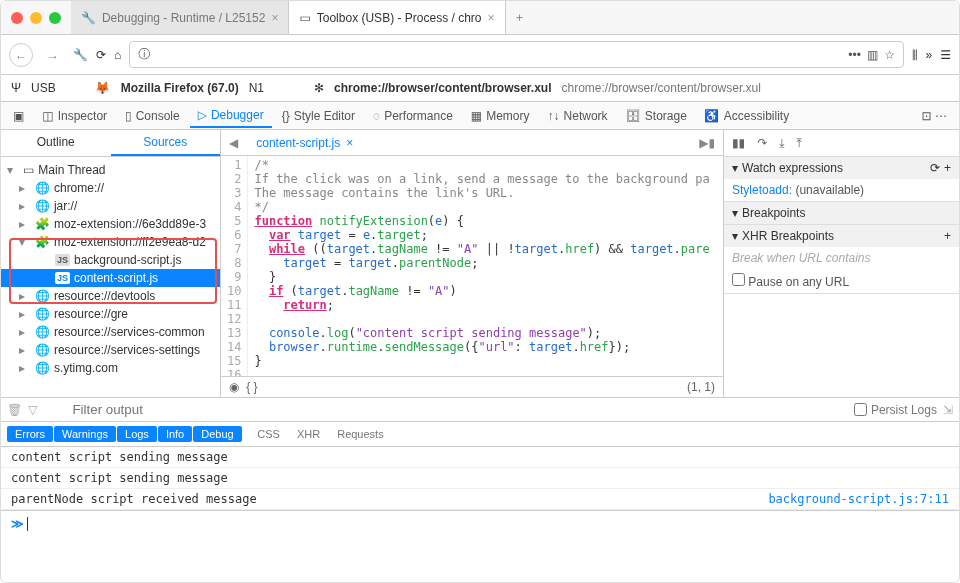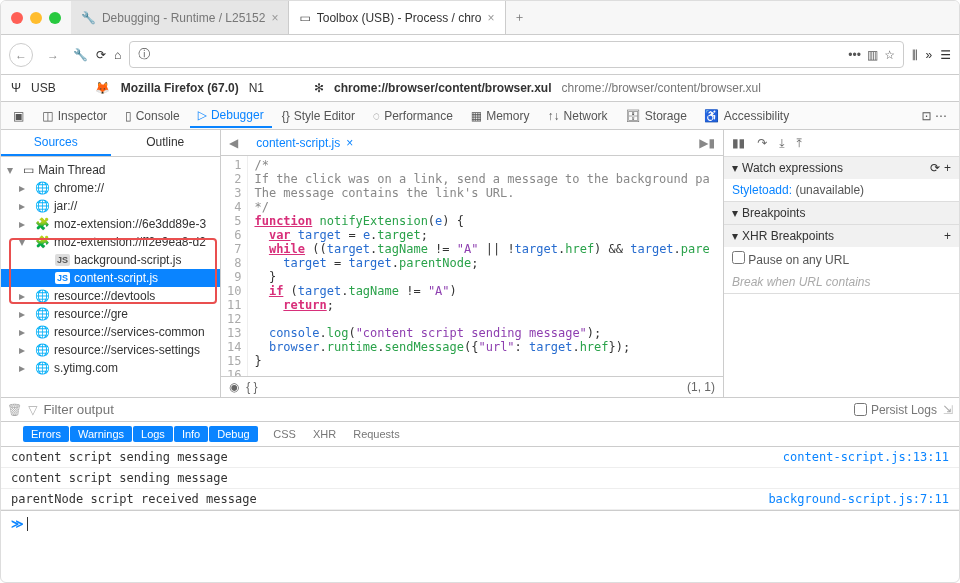--- a/index.html
+++ b/index.html
@@ -39,22 +39,22 @@
 .gutter { background:#fff; color:#aaa; text-align:right; padding: 2px 6px; border-right:1px solid #eee; }
 .codebody { padding:2px 6px; white-space:pre; }
 .kw { color:#d82f7a; font-weight:600;text-decoration:underline; } .str { color:#8e3fb0; } .prop { color:#2aa24a; } .var { color:#276ccf; }
 .editor-status { border-top:1px solid #ccc; display:flex; align-items:center; padding:3px 8px; color:#666; }
 .rpanel { width:235px; overflow:auto; }
 .sect { border-bottom:1px solid #ddd; }
 .sect-head { background:#f1f1f1; padding:4px 8px; display:flex; align-items:center; gap:4px; }
 .sect-body { padding:4px 8px; color:#555; }
 .topctrl { display:flex; gap:12px; padding:6px 8px; color:#666; border-bottom:1px solid #ddd; }
 .console-bar { display:flex; align-items:center; gap:6px; border-bottom:1px solid #ccc; padding:4px 6px; color:#aaa; }
-.filter-input { flex:1; border:none; outline:none; color:#aaa; }
-.filter-tags { display:flex; gap:0; padding:4px 22px; border-bottom:1px solid #ccc; align-items:center; }
+.filter-input { flex:1; border:none; outline:none; color:#aaa;margin-left:29px; }
+.filter-tags { display:flex; gap:0; padding:4px 6px; border-bottom:1px solid #ccc; align-items:center; }
 .tag { background:#0a84ff; color:#fff; padding:2px 8px; font-size:11px; border-radius:2px; margin-right:1px; }
 .tag.plain { background:transparent; color:#777; }
 .console-rows { font-family: Menlo, Consolas, monospace; font-size:12px; }
 .crow { display:flex; justify-content:space-between; padding:3px 10px; border-bottom:1px solid #eee;text-align:center; }
 .clink { color:#0a84ff; }
 .prompt { padding:6px 10px; color:#0a84ff; font-weight:600; border-top:1px solid #ccc; }
 .persist { margin-left:auto; display:flex; align-items:center; gap:4px; color:#777;}
 </style>
 </head>
 <body>
@@ -116,22 +116,22 @@
   <span class="dt-tab">▦ <span>Memory</span></span>
   <span class="dt-tab">↑↓ <span>Network</span></span>
   <span class="dt-tab">🗄 <span>Storage</span></span>
   <span class="dt-tab">♿ <span>Accessibility</span></span>
   <span style="margin-left:auto" class="dt-tab">⊡ ⋯</span>
 </div>
 
 <div class="panels" style="position:relative">
   <div class="sidebar">
     <div class="side-tabs">
+      <div class="side-tab">Outline</div>
       <div class="side-tab active">Sources</div>
-      <div class="side-tab">Outline</div>
     </div>
     <div class="tree">
       <div class="tree-item"><span class="tw">▾</span>▭ <span>Main Thread</span></div>
       <div id="tree-items">
           <div class="tree-item lvl1">
             <span class="tw">▸</span>
             <span style="">🌐</span> 
             <span>chrome://</span>
           </div>
           <div class="tree-item lvl1">
@@ -245,22 +245,22 @@
           <span class="tw">▾</span>
           <span>Breakpoints</span>
         </div>
     </div>
     <div class="sect">
       <div class="sect-head">
           <span class="tw">▾</span>
           <span>XHR Breakpoints</span>
           <span style="margin-left:auto">+</span>
         </div>
+      <div class="sect-body" style="color:#aaa;font-style:italic">Break when URL contains</div>
       <div class="sect-body"><input type="checkbox" style=""> <span>Pause on any URL</span></div>
-      <div class="sect-body" style="color:#aaa;font-style:italic">Break when URL contains</div>
     </div>
   </div>
 </div>
 
 <div class="console-bar">
   <span>🗑</span>
   <span>▽</span>
   <input class="filter-input" placeholder="Filter output" style="">
   <label class="persist">
       <input type="checkbox" style=""> 
@@ -275,21 +275,20 @@
   <span class="tag">Info</span>
   <span class="tag">Debug</span>
   &nbsp;&nbsp;
   <span class="tag plain">CSS</span>
   <span class="tag plain">XHR</span>
   <span class="tag plain">Requests</span>
 </div>
 <div class="console-rows" id="console-rows">
     <div class="crow">
       <span>content script sending message</span>
-      <span class="clink">content-script.js:13:11</span>
     </div>
     <div class="crow">
       <span>content script sending message</span>
       <span class="clink"></span>
     </div>
     <div class="crow">
       <span>parentNode script received message</span>
       <span class="clink">background-script.js:7:11</span>
     </div>
   </div>

